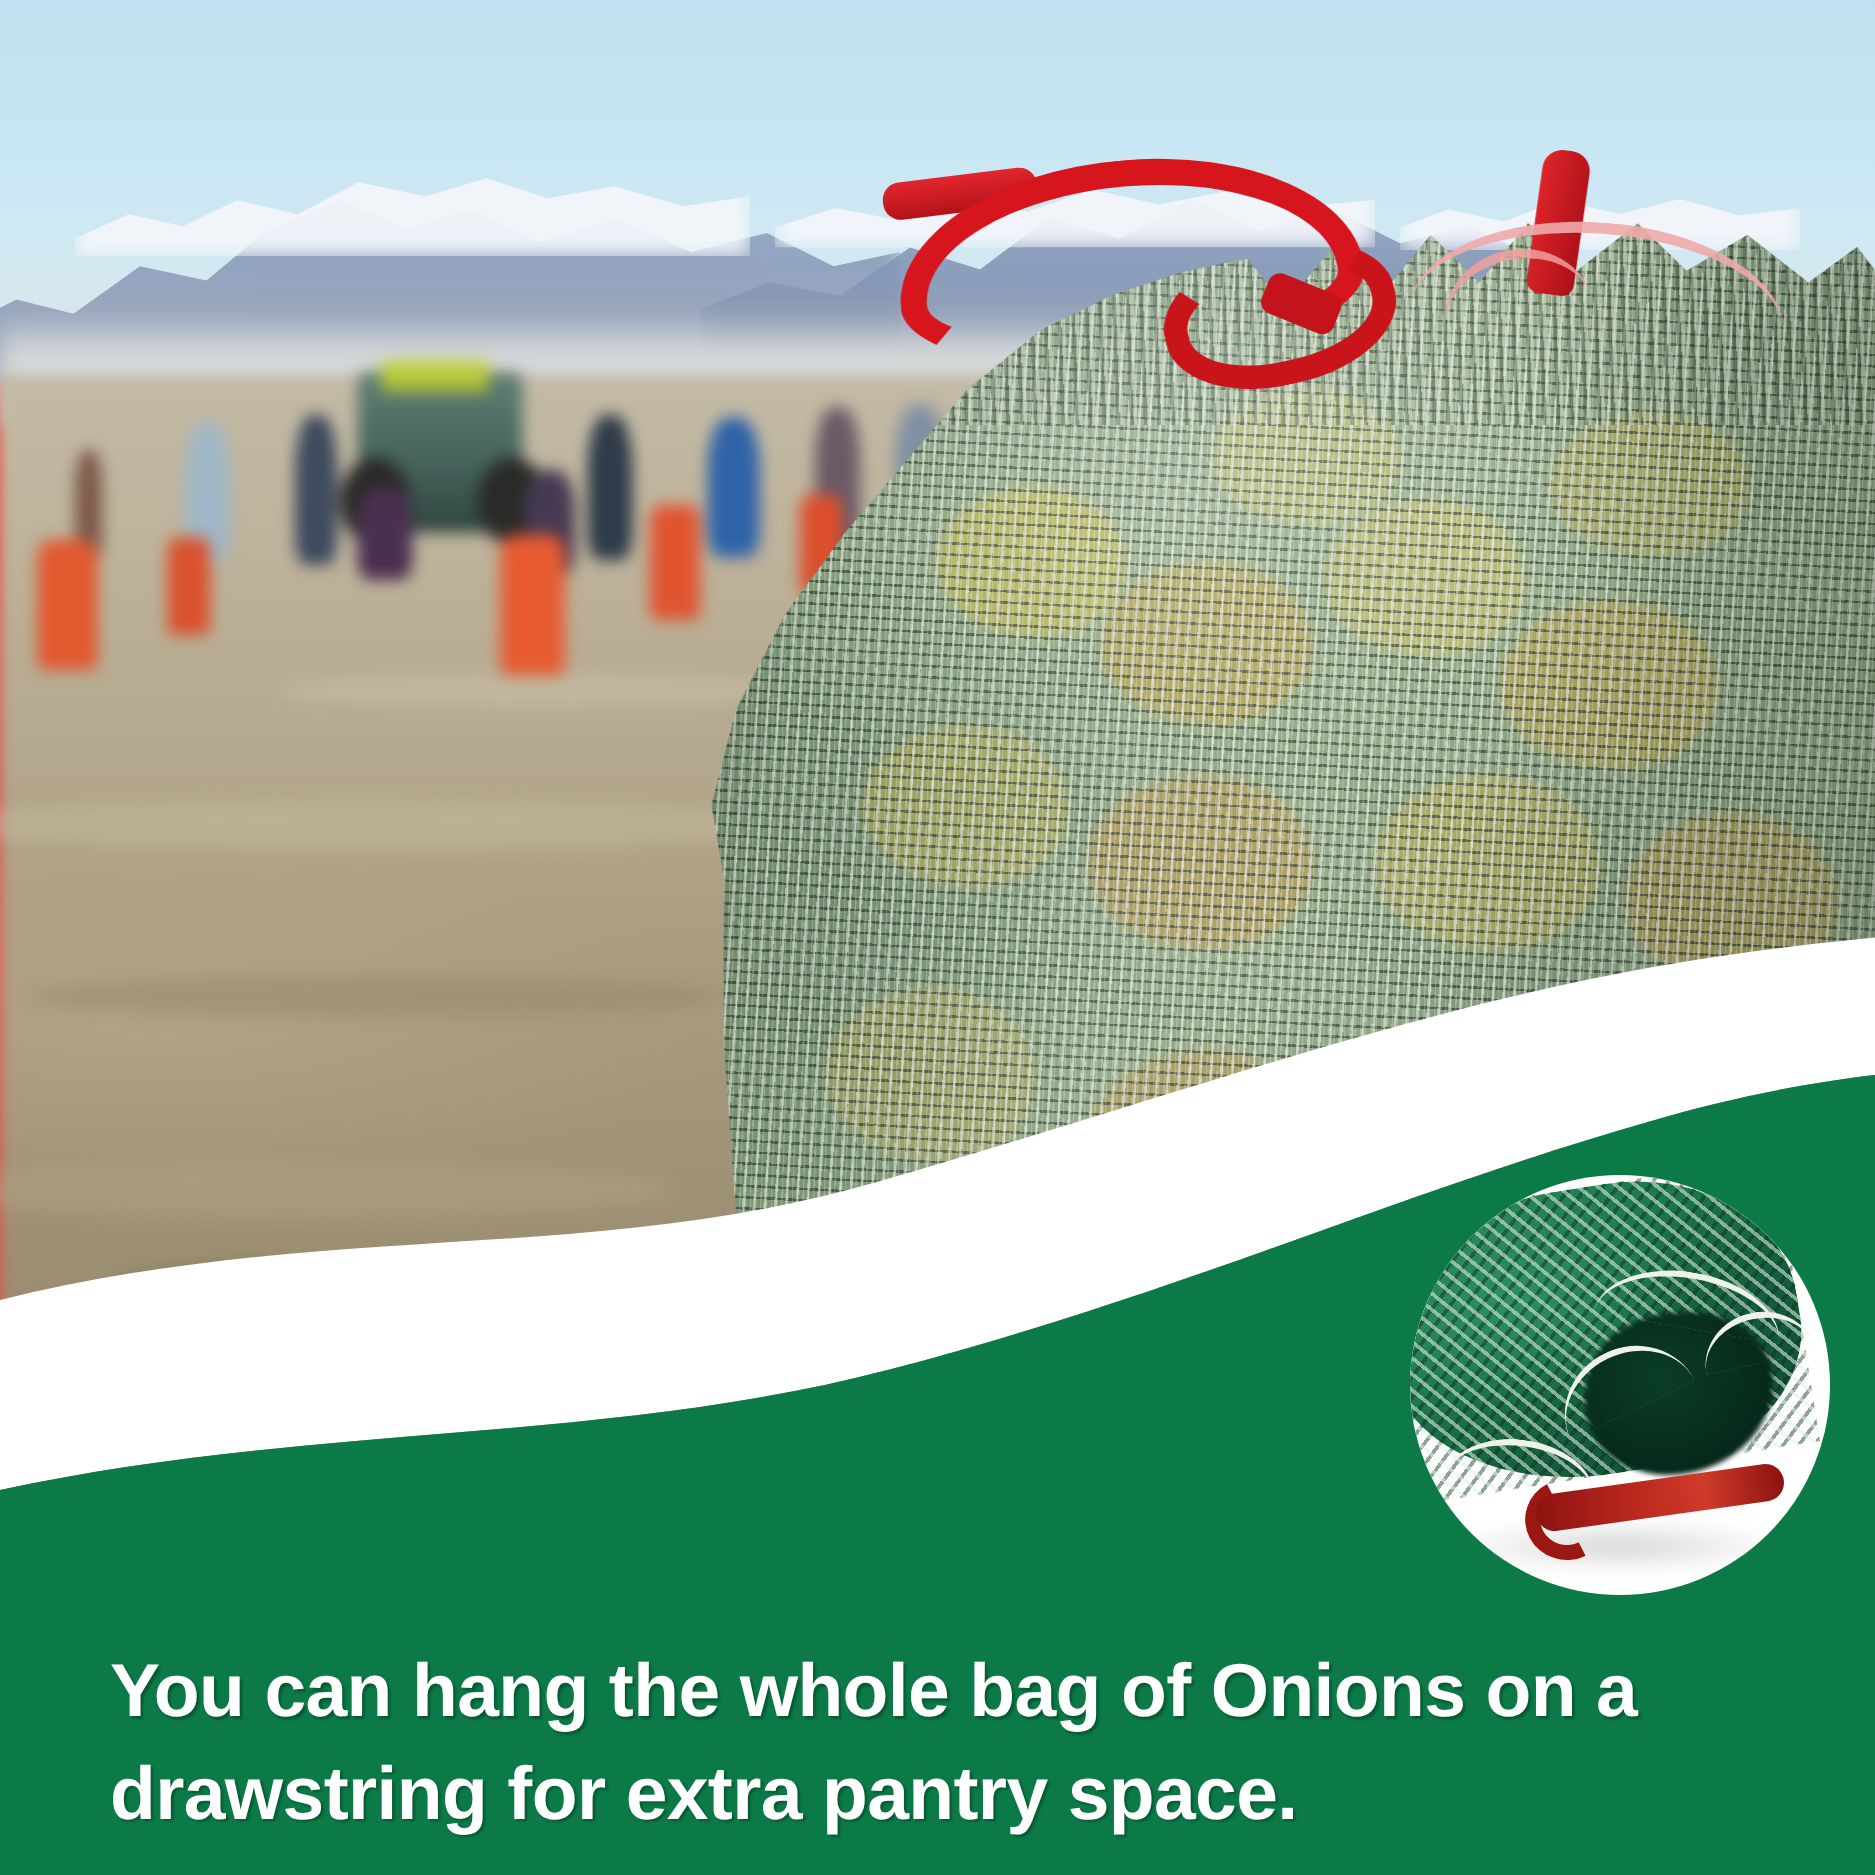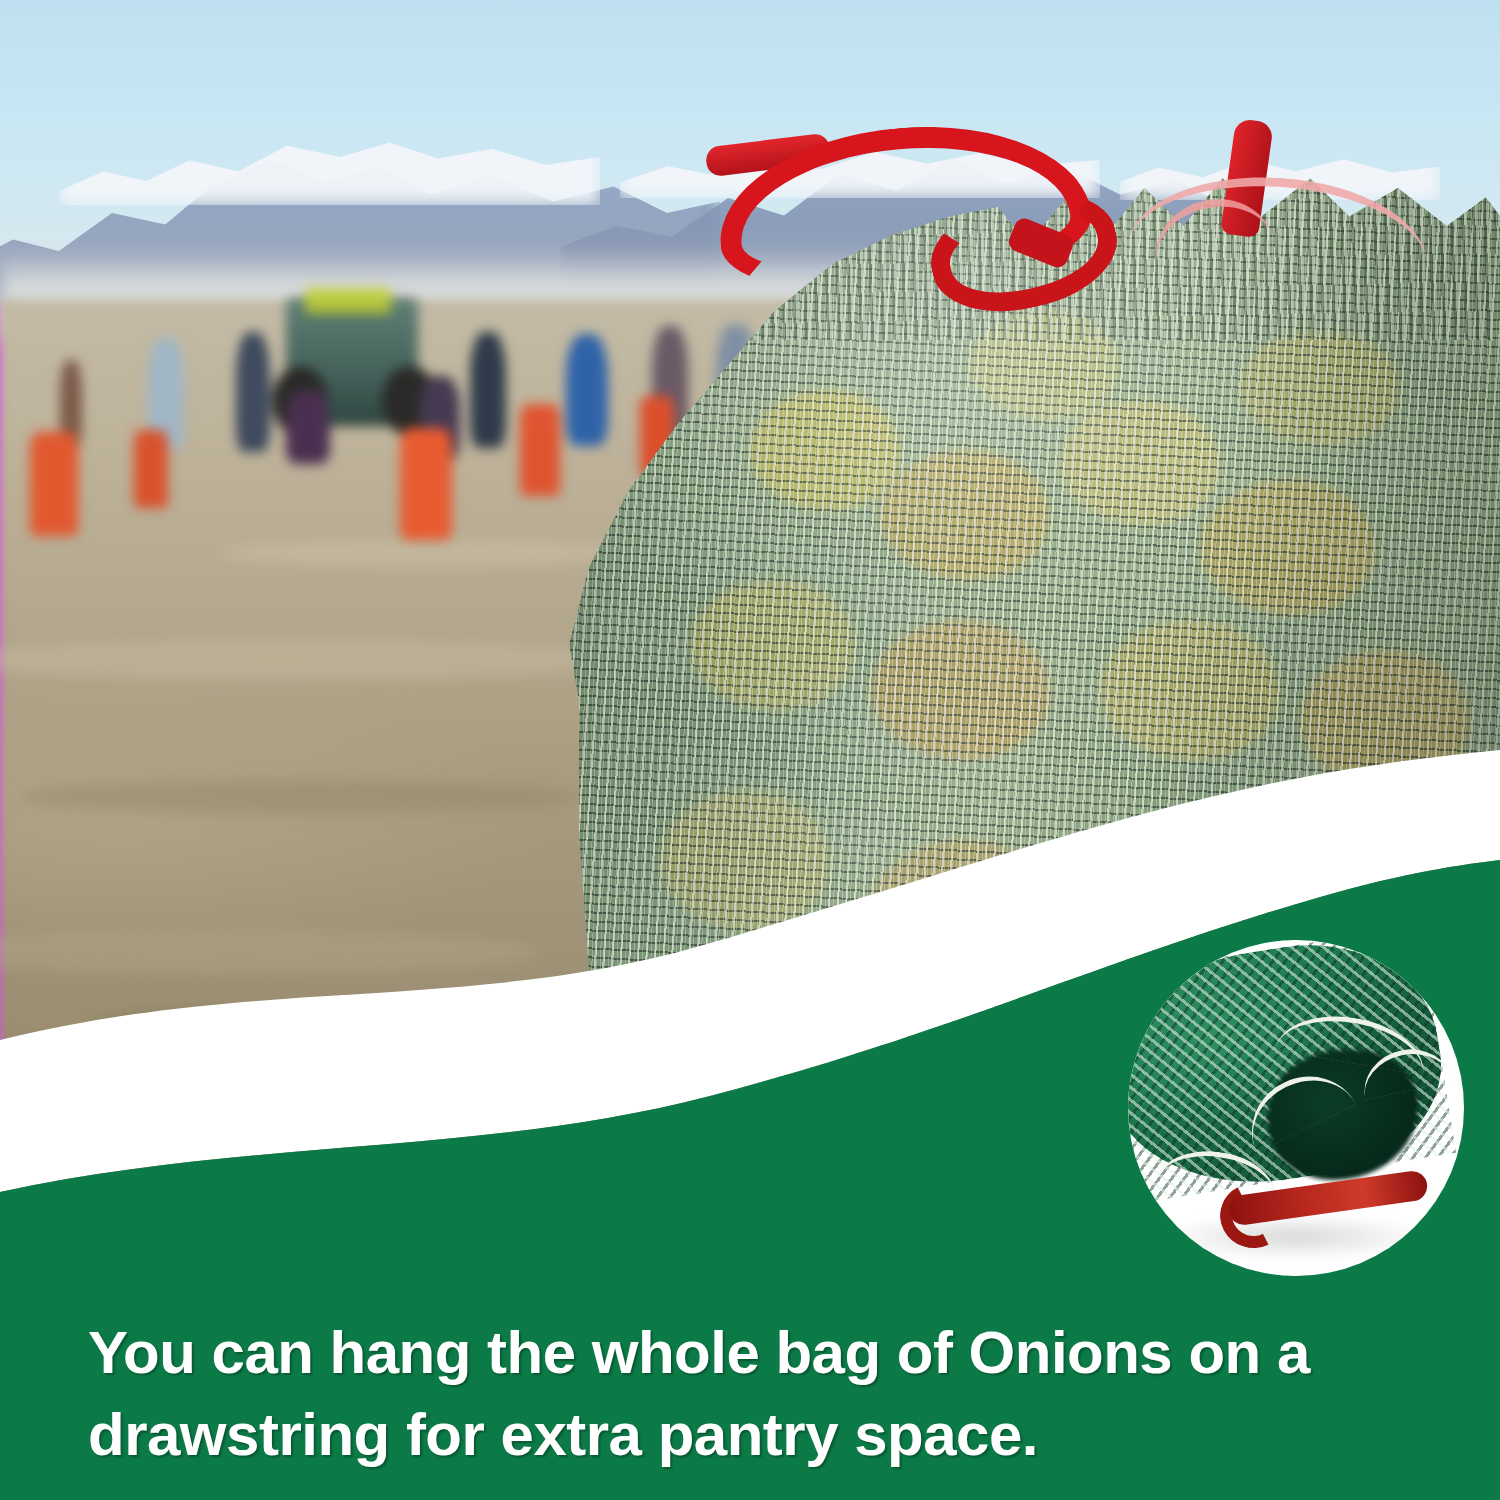--- a/index.html
+++ b/index.html
@@ -9,21 +9,21 @@
   }
   body {
     font-family: "Liberation Sans", sans-serif;
   }
 
   #stage {
     position: relative;
     width: 1500px;
     height: 1500px;
     overflow: hidden;
-    background: #d946ef;
+    background: #ef4444;
   }
 
   
   .photo {
     position: absolute;
     left: 0; top: 0;
     width: 1500px; height: 1500px;
     overflow: hidden;
   }
 

